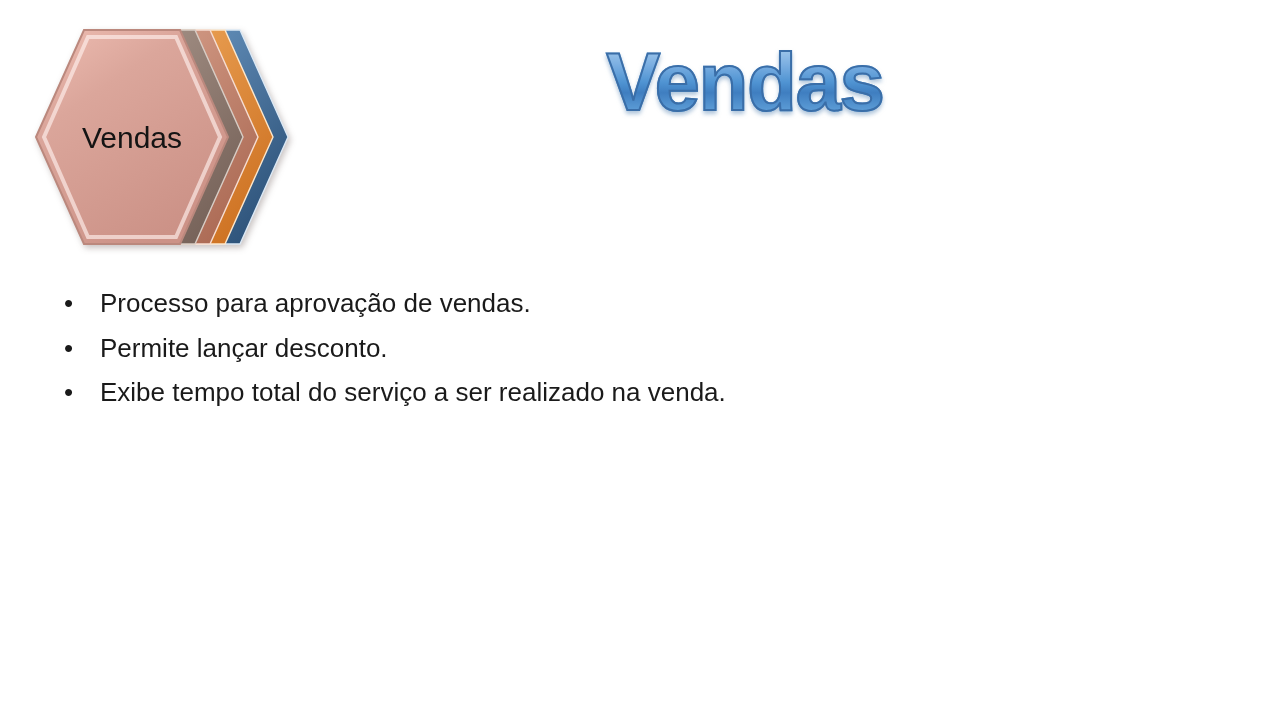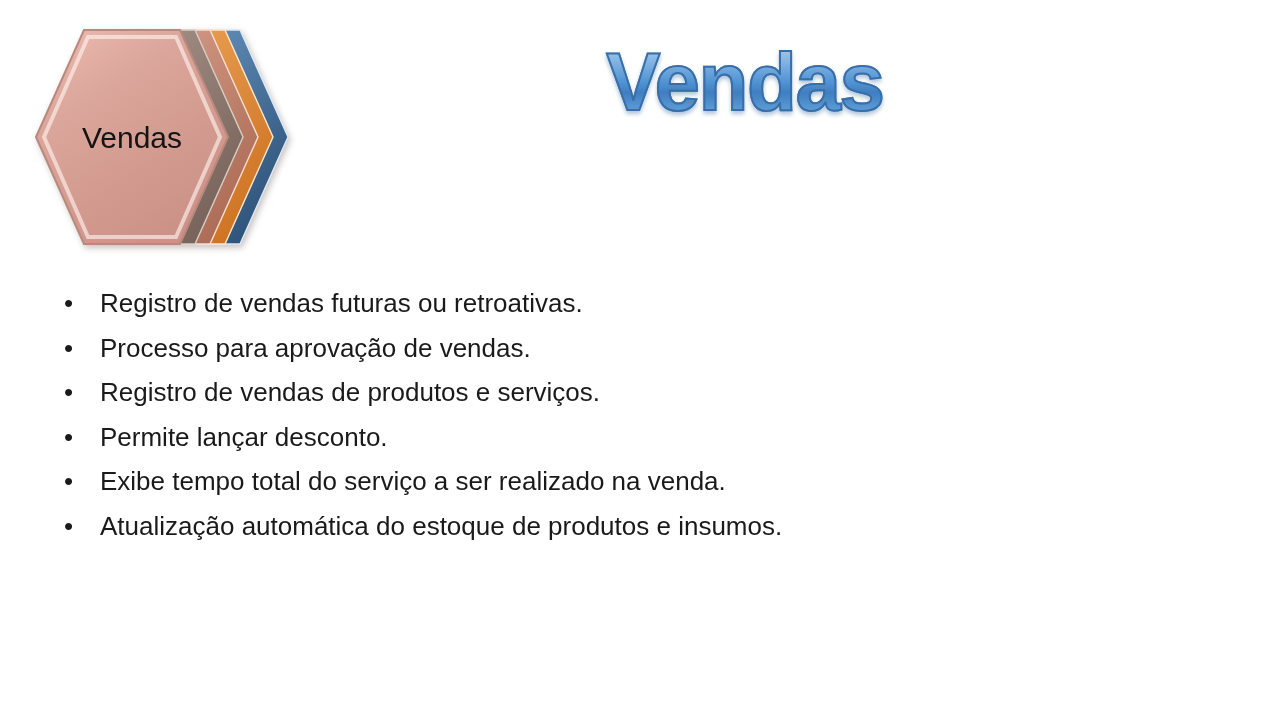--- a/index.html
+++ b/index.html
@@ -137,21 +137,18 @@
         <polygon points="3,111 51,4 147,4 195,111 147,218 51,218" fill="url(#gFront)" stroke-width="2" stroke="#bb887d"></polygon>
         <polygon points="11,111 55,11 143,11 187,111 143,211 55,211" fill="none" stroke="rgba(255,240,236,0.65)" stroke-width="4"></polygon>
         <text class="hex-label" x="99" y="122" text-anchor="middle">Vendas</text>
       </g>
     </svg>
   </div>
 
   <div class="slide-title">Vendas</div>
 
   <ul class="bullets">
-    <li>Registro de vendas futuras ou retroativas.</li>
     <li>Processo para aprovação de vendas.</li>
-    <li>Registro de vendas de produtos e serviços.</li>
     <li>Permite lançar desconto.</li>
     <li>Exibe tempo total do serviço a ser realizado na venda.</li>
-    <li>Atualização automática do estoque de produtos e insumos.</li>
   </ul>
 
 </div>
 
 </body></html>

